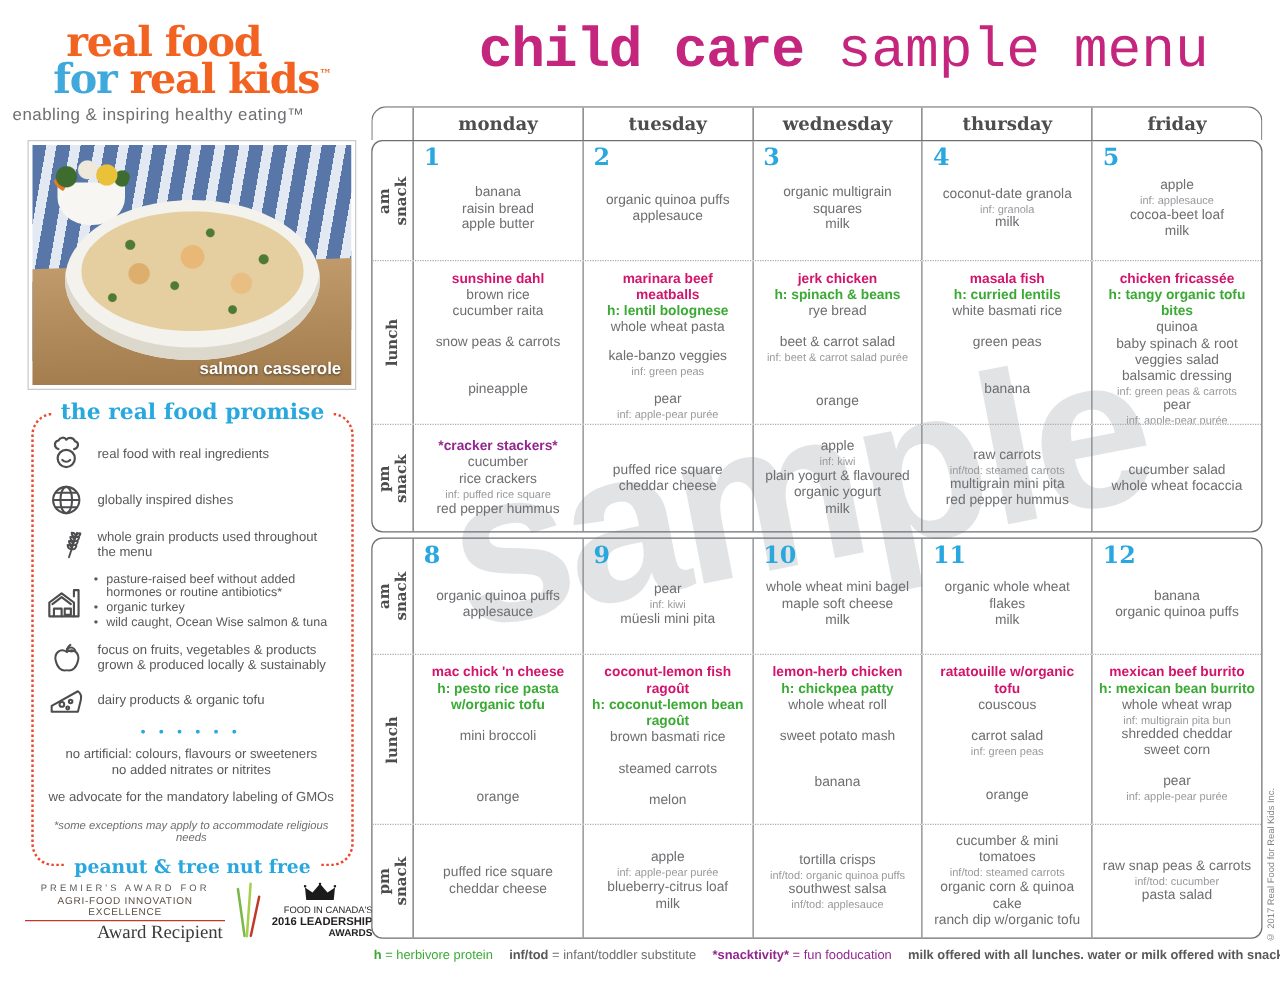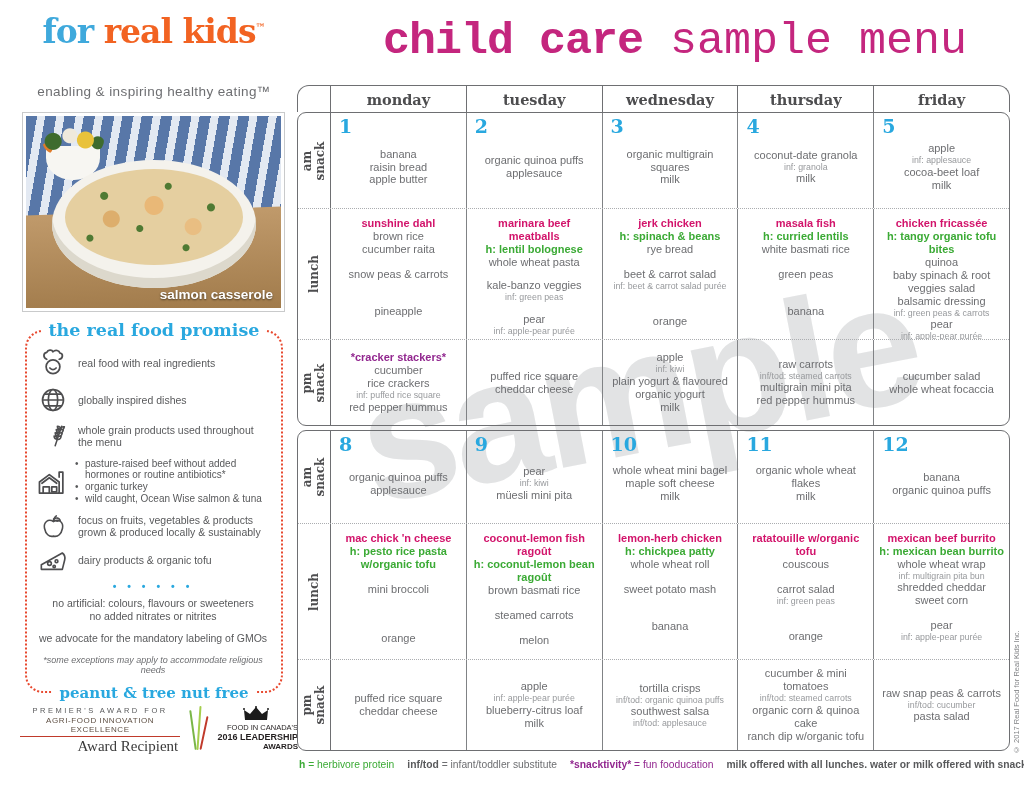--- a/index.html
+++ b/index.html
@@ -8,21 +8,21 @@
   #page { position:relative; width:1024px; height:791px; background:#fff; overflow:hidden; }
 
   
   .logo { position:absolute; left:22px; top:18px; width:264px; text-align:center;
           font-family:"DejaVu Serif", serif; font-weight:bold; letter-spacing:-1px; line-height:0.95; }
   .logo .l1 { font-size:33px; color:#F26322; padding-right:46px; }
   .logo .l2 { font-size:33px; margin-top:-2px; }
   .logo .l2 .for { color:#3FA9DC; }
   .logo .l2 .rk { color:#F26322; }
   .logo .tm { font-size:10px; color:#F26322; vertical-align:super; letter-spacing:0; }
-  .tagline { position:absolute; left:10px; top:84px; width:288px; text-align:center;
+  .tagline { position:absolute; left:10px; top:84px; width:288px; 
              font-size:13.5px; color:#6D6E71; letter-spacing:0.4px; }
   .title { position:absolute; left:330px; top:16px; width:690px; text-align:center;
            font-family:Liberation Mono, monospace; font-size:45px; color:#C4267E; white-space:nowrap; }
   .title .tb { font-weight:bold; letter-spacing:-1px; }
 
   
   .photo { position:absolute; left:22px; top:112px; width:263px; height:200px;
            border:1px solid #C9CACB; background:#fff; padding:3px; }
   .photo-in { position:relative; width:100%; height:100%; overflow:hidden;
               background:repeating-linear-gradient(100deg,#5877A8 0 11px,#E3E9F2 11px 19px); }
@@ -152,20 +152,21 @@
 
   .copyright { position:absolute; left:1012px; top:358px; height:396px; writing-mode:vertical-rl;
                transform:rotate(180deg); font-size:7.5px; color:#808285; white-space:nowrap; }
 </style>
 </head>
 <body>
 
 <div id="page">
 
   <div class="logo">
+    <div class="l1">real food</div>
     <div class="l2"><span class="for">for</span><span class="rk"> </span><span class="rk">real kids</span><span class="tm">™</span></div>
   </div>
   <div class="tagline">enabling &amp; inspiring healthy eating™</div>
 
   <div class="title"><span class="tb">child care</span><span> sample menu</span></div>
 
   <div class="photo">
     <div class="photo-in">
       <div class="board"></div>
       <div class="bowl">

